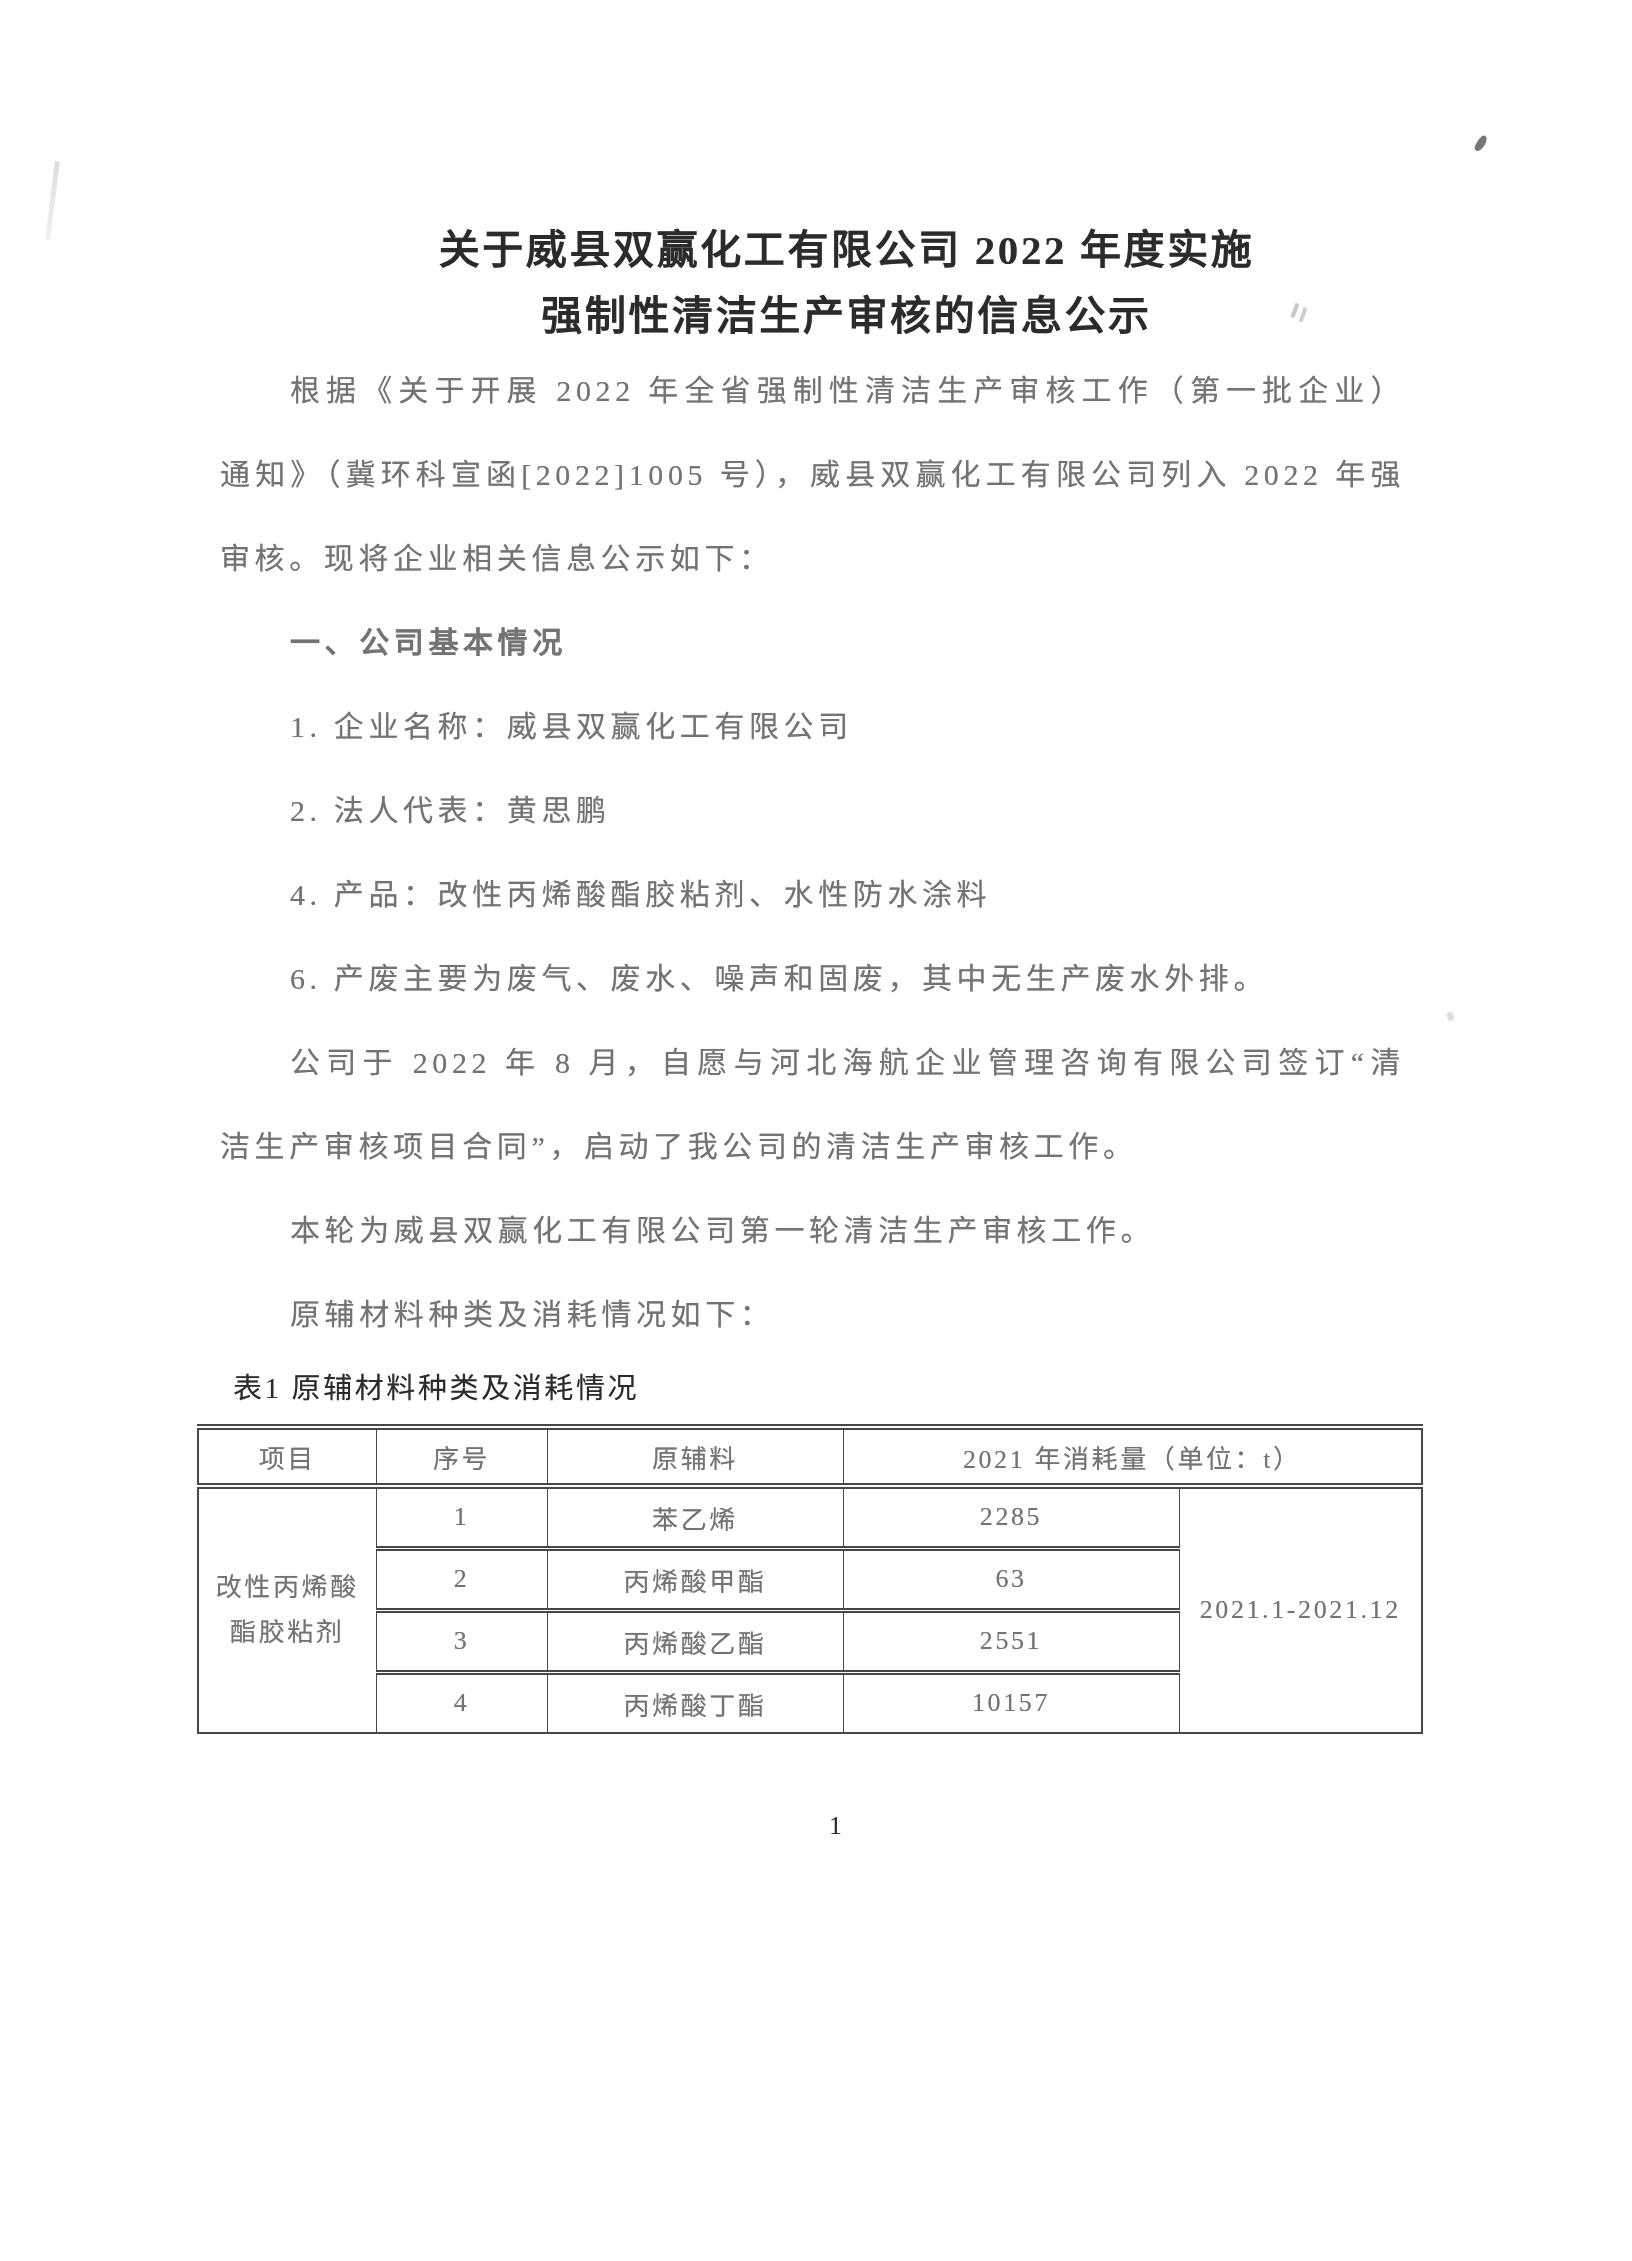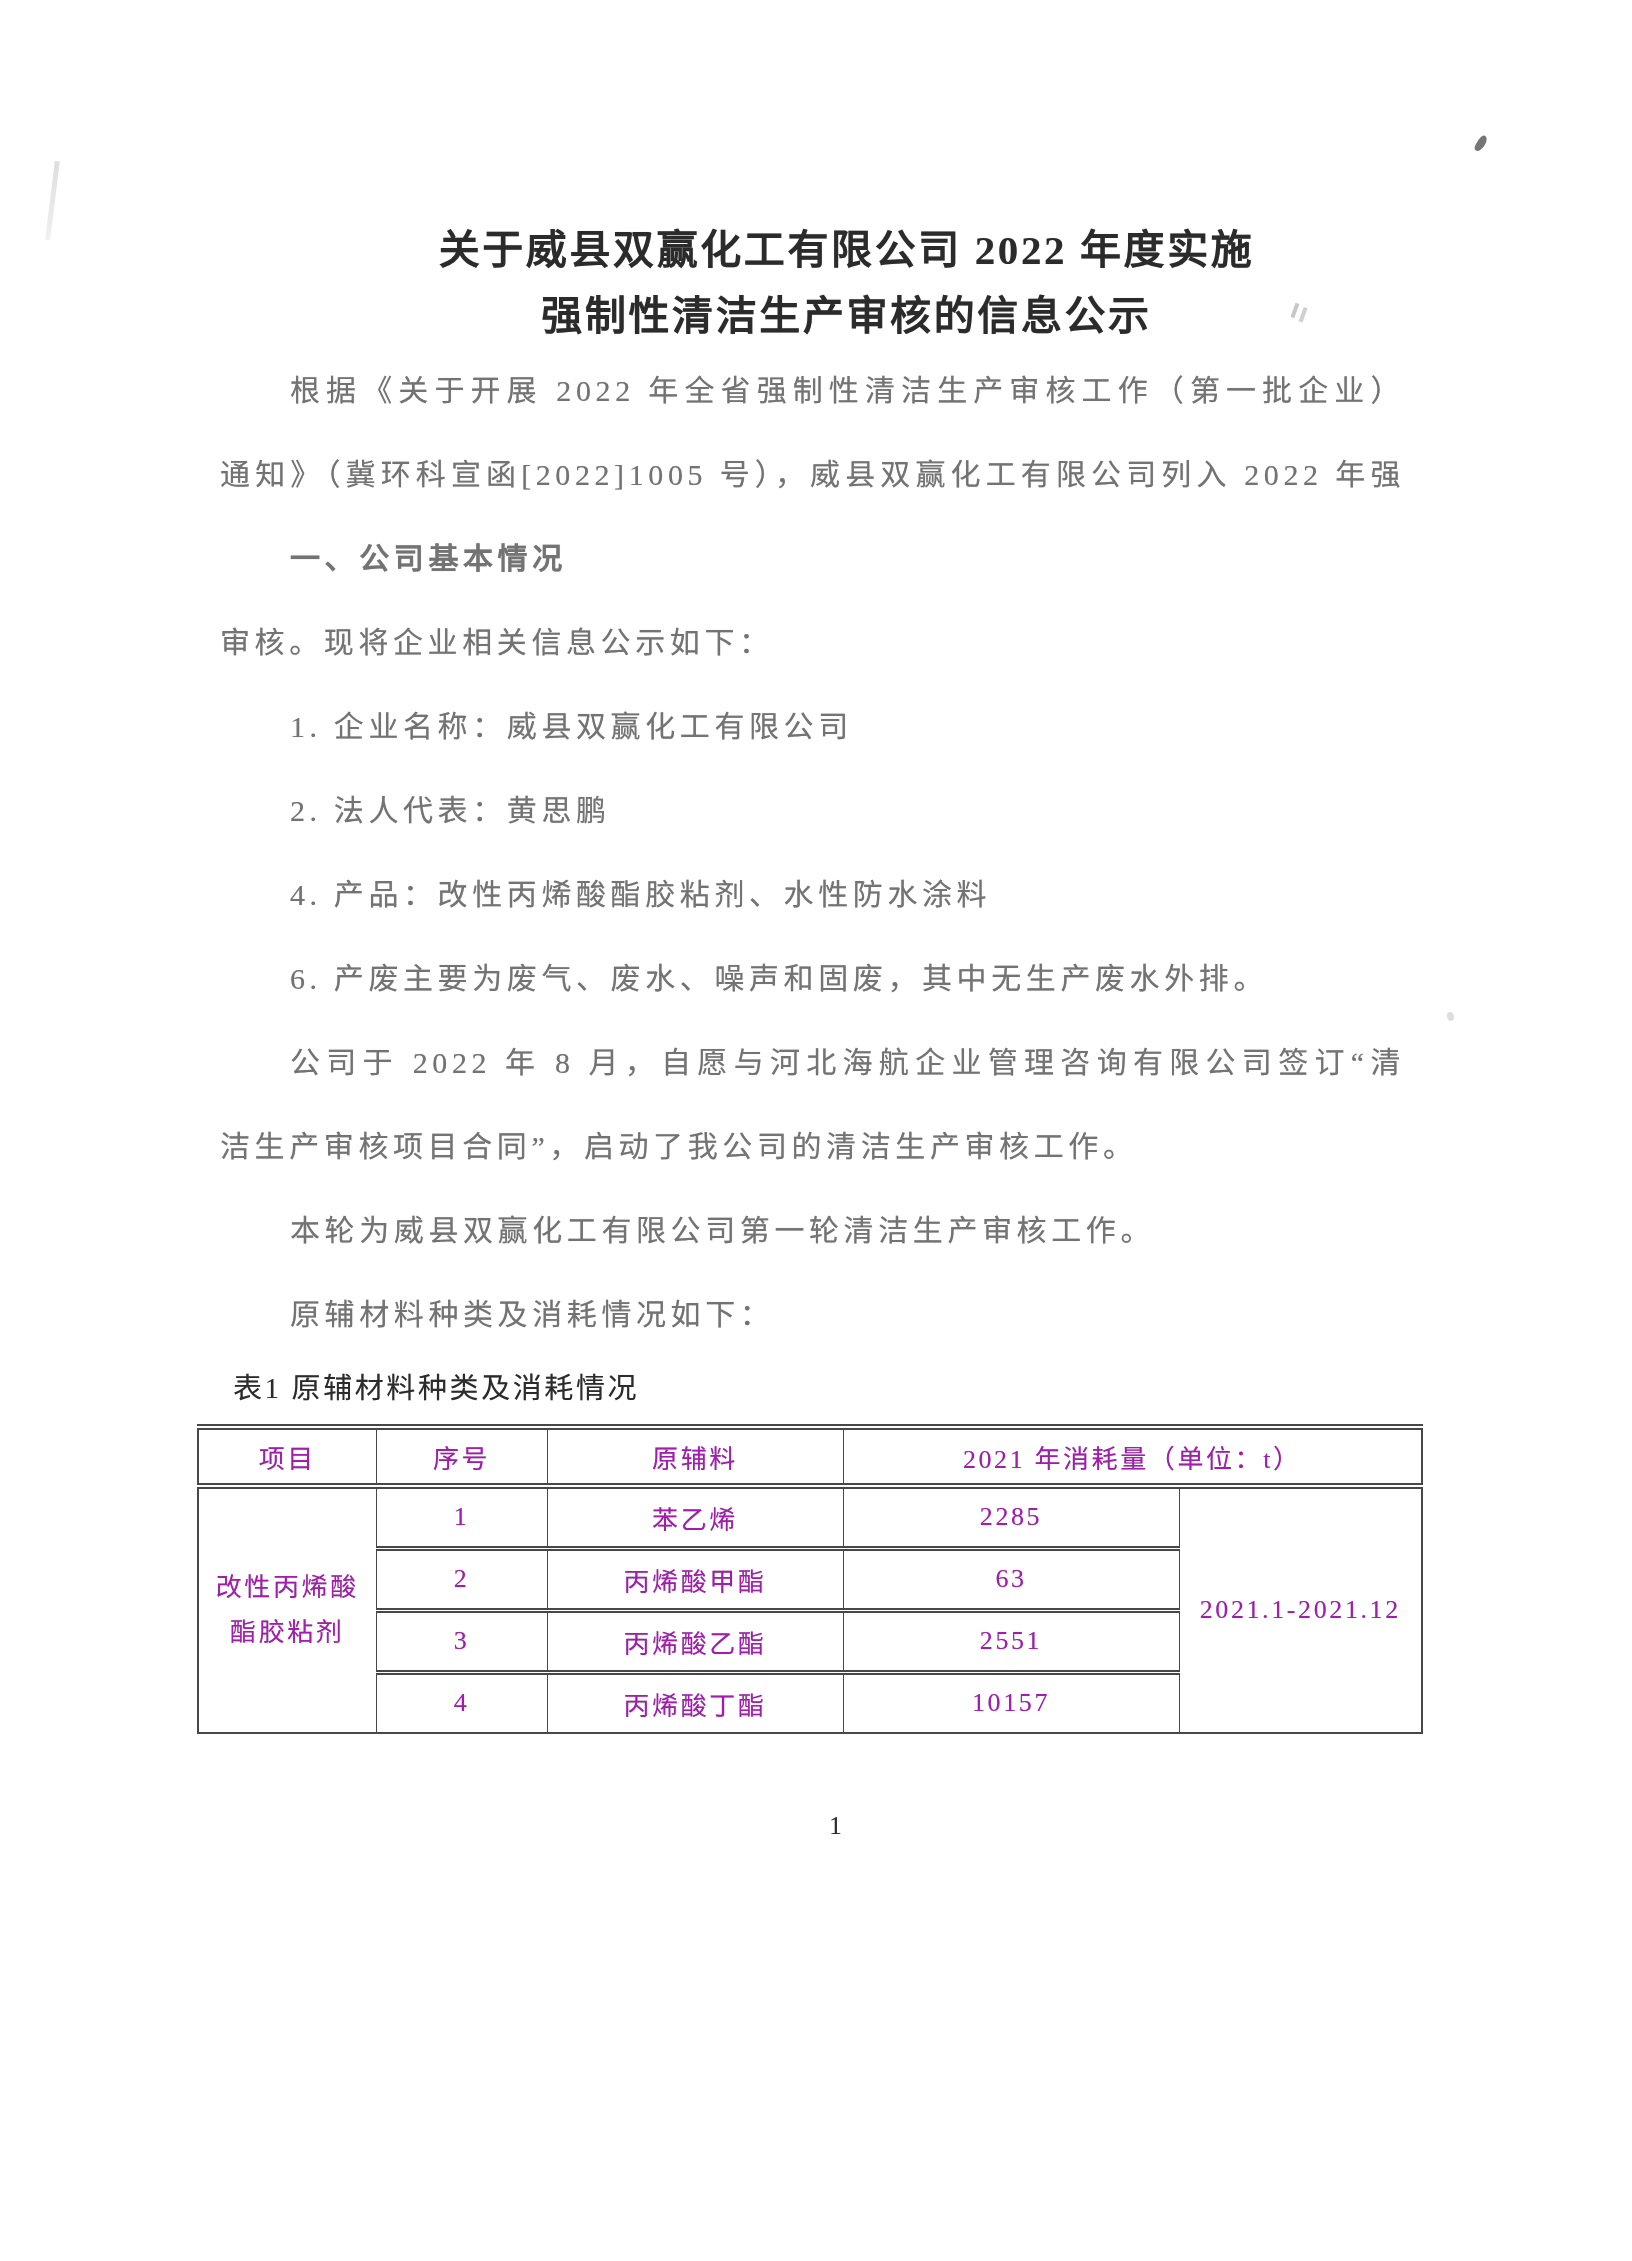--- a/index.html
+++ b/index.html
@@ -64,21 +64,21 @@
     width: 1224px;
     border: 2.6px solid #474747;
     border-top: 6px double #474747;
   }
   table.materials td {
     border: 1.3px solid #474747;
     text-align: center;
     vertical-align: middle;
     font-size: 26px;
     letter-spacing: 2.6px;
-    color: #a21caf;
+    color: #737373;
     padding: 0 5.3px;
     overflow: hidden;
   }
   tr.head td {
     height: 53px;
     border-bottom: 6px double #474747;
   }
   tr.body-row td { height: 57px; }
   tr.sep td { border-top: 5.3px double #474747; }
   td.amount { font-size: 28px; letter-spacing: 1.3px; }
@@ -138,22 +138,22 @@
   <div class="scan-mark mark-speck"></div>
 
   <div class="content">
 
     <div class="title-line">关于威县双赢化工有限公司 2022 年度实施</div>
     <div class="title-line">强制性清洁生产审核的信息公示</div>
 
     <div class="body-block">
       <div class="line indent justify">根据《关于开展 2022 年全省强制性清洁生产审核工作（第一批企业）</div>
       <div class="line justify">通知》（冀环科宣函[2022]1005 号），威县双赢化工有限公司列入 2022 年强</div>
+      <div class="line">审核。现将企业相关信息公示如下：</div>
       <div class="line indent heading">一、公司基本情况</div>
-      <div class="line">审核。现将企业相关信息公示如下：</div>
       <div class="line indent">1. 企业名称：威县双赢化工有限公司</div>
       <div class="line indent">2. 法人代表：黄思鹏</div>
       <div class="line indent">4. 产品：改性丙烯酸酯胶粘剂、水性防水涂料</div>
       <div class="line indent">6. 产废主要为废气、废水、噪声和固废，其中无生产废水外排。</div>
       <div class="line indent justify">公司于 2022 年 8 月，自愿与河北海航企业管理咨询有限公司签订“清</div>
       <div class="line">洁生产审核项目合同”，启动了我公司的清洁生产审核工作。</div>
       <div class="line indent">本轮为威县双赢化工有限公司第一轮清洁生产审核工作。</div>
       <div class="line indent">原辅材料种类及消耗情况如下：</div>
     </div>
 

